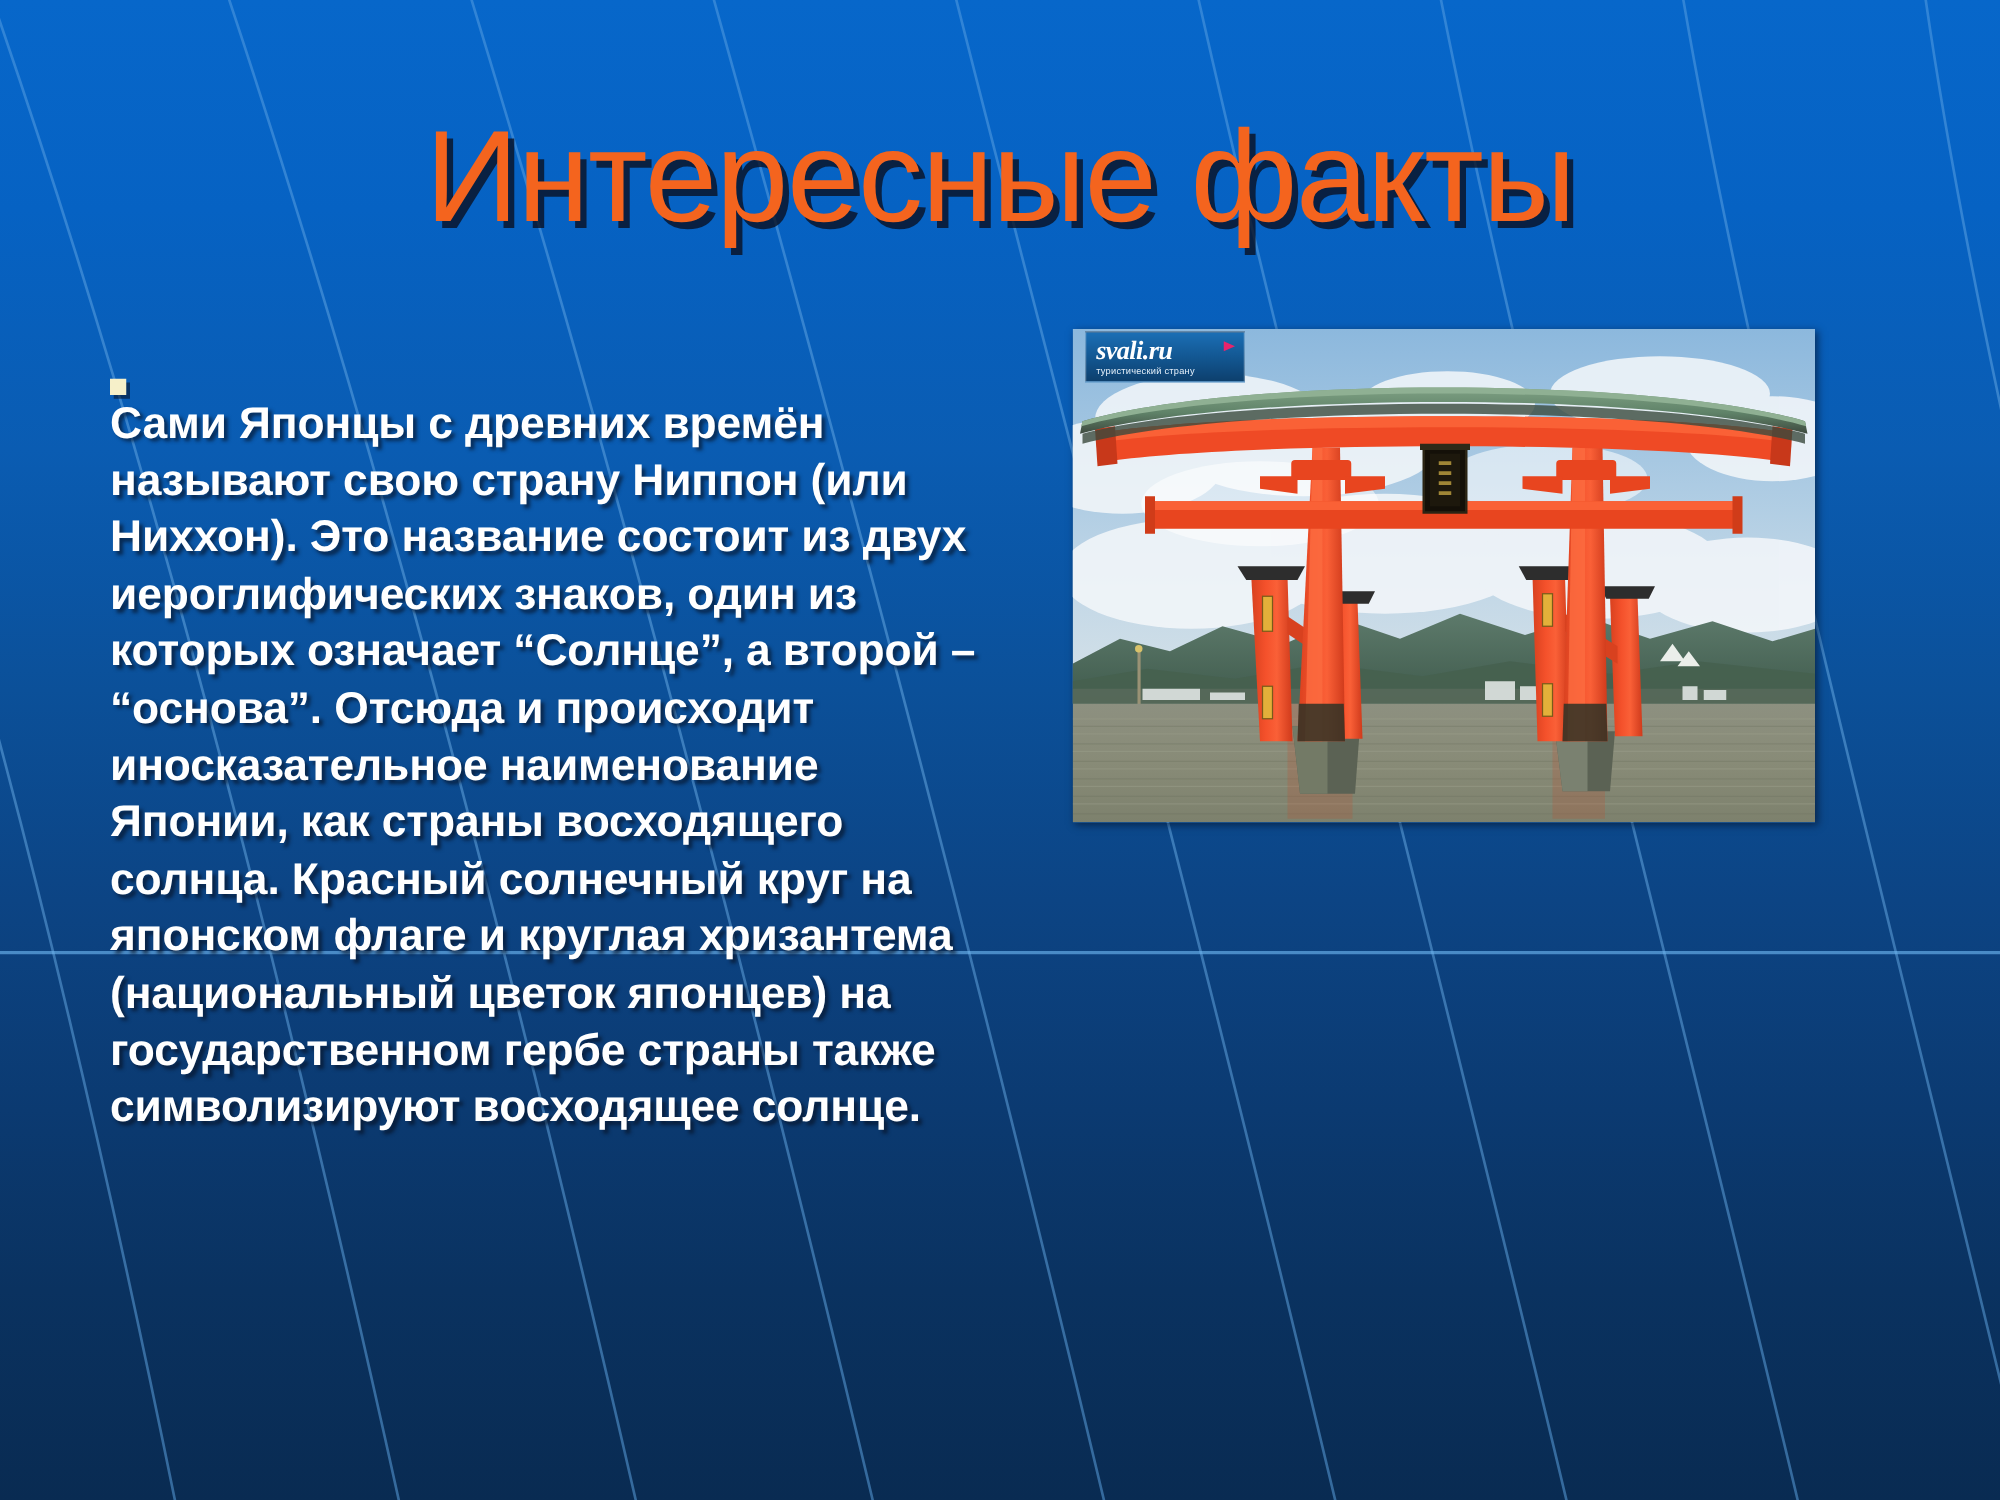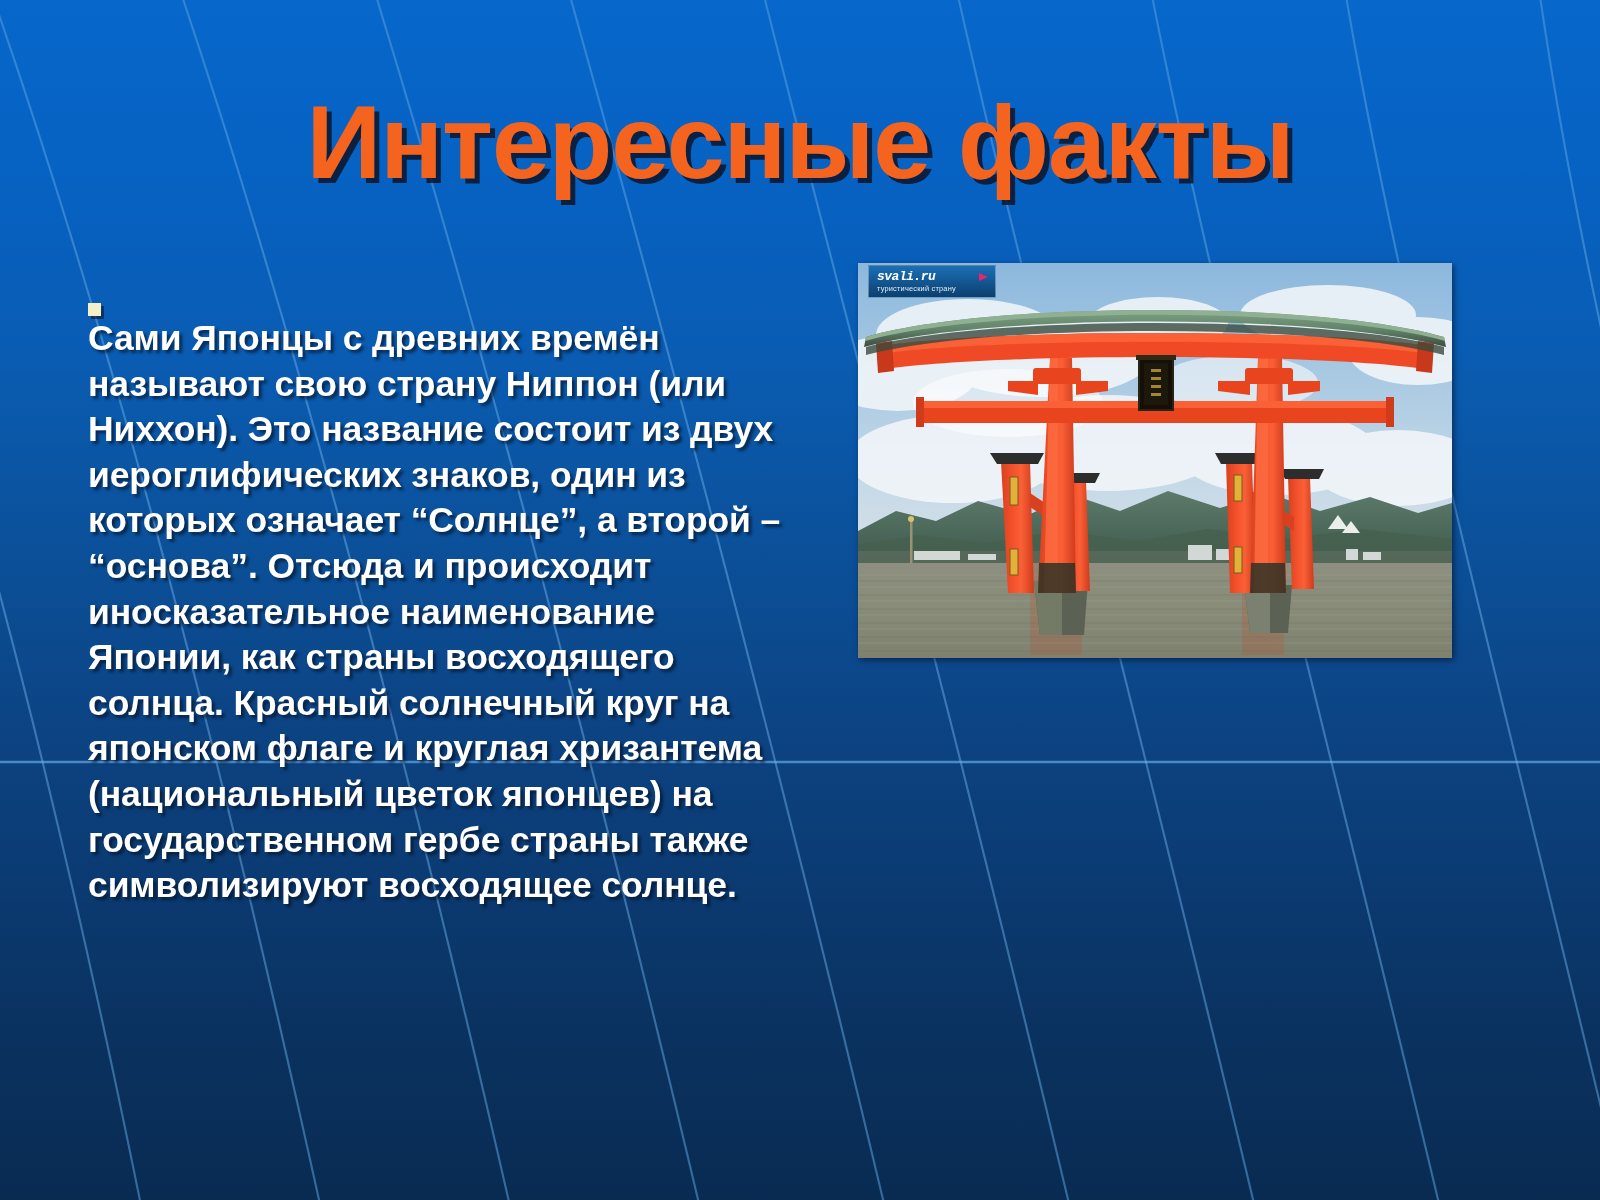--- a/index.html
+++ b/index.html
@@ -32,21 +32,21 @@
   
   #title-block {
     position: absolute;
     left: 0; right: 0;
     top: 88px;
     text-align: center;
   }
   #page-title {
     display: inline-block;
     font-family: "Liberation Sans", "DejaVu Sans", sans-serif;
-    font-weight: 700;
+    font-weight: 400;
     font-size: 104px;
     line-height: 1.04;
     letter-spacing: -1px;
     color: #f4641e;
     text-shadow: 5px 5px 0 rgba(10,14,30,.78);
     white-space: nowrap;
   }
 
   
   #content {
@@ -96,24 +96,24 @@
     top: 265px;
     width: 110px;
     padding: 4px 8px 5px 8px;
     background: linear-gradient(180deg,#1b6fb5 0%, #12558f 55%, #0d3f6d 100%);
     border: 1px solid rgba(255,255,255,.35);
     text-align: left;
     line-height: 1;
   }
   #wm-main {
     display: block;
-    font-family: Liberation Mono, monospace;
+    font-family: Liberation Serif, serif;
     font-style: italic;
     font-weight: 700;
-    font-size: 13px;
+    font-size: 21px;
     color: #ffffff;
     letter-spacing: -0.5px;
   }
   #wm-arrow {
     position: absolute;
     right: 7px; top: 7px;
     width: 0; height: 0;
     border-top: 4px solid transparent;
     border-bottom: 4px solid transparent;
     border-left: 9px solid #e8246c;

